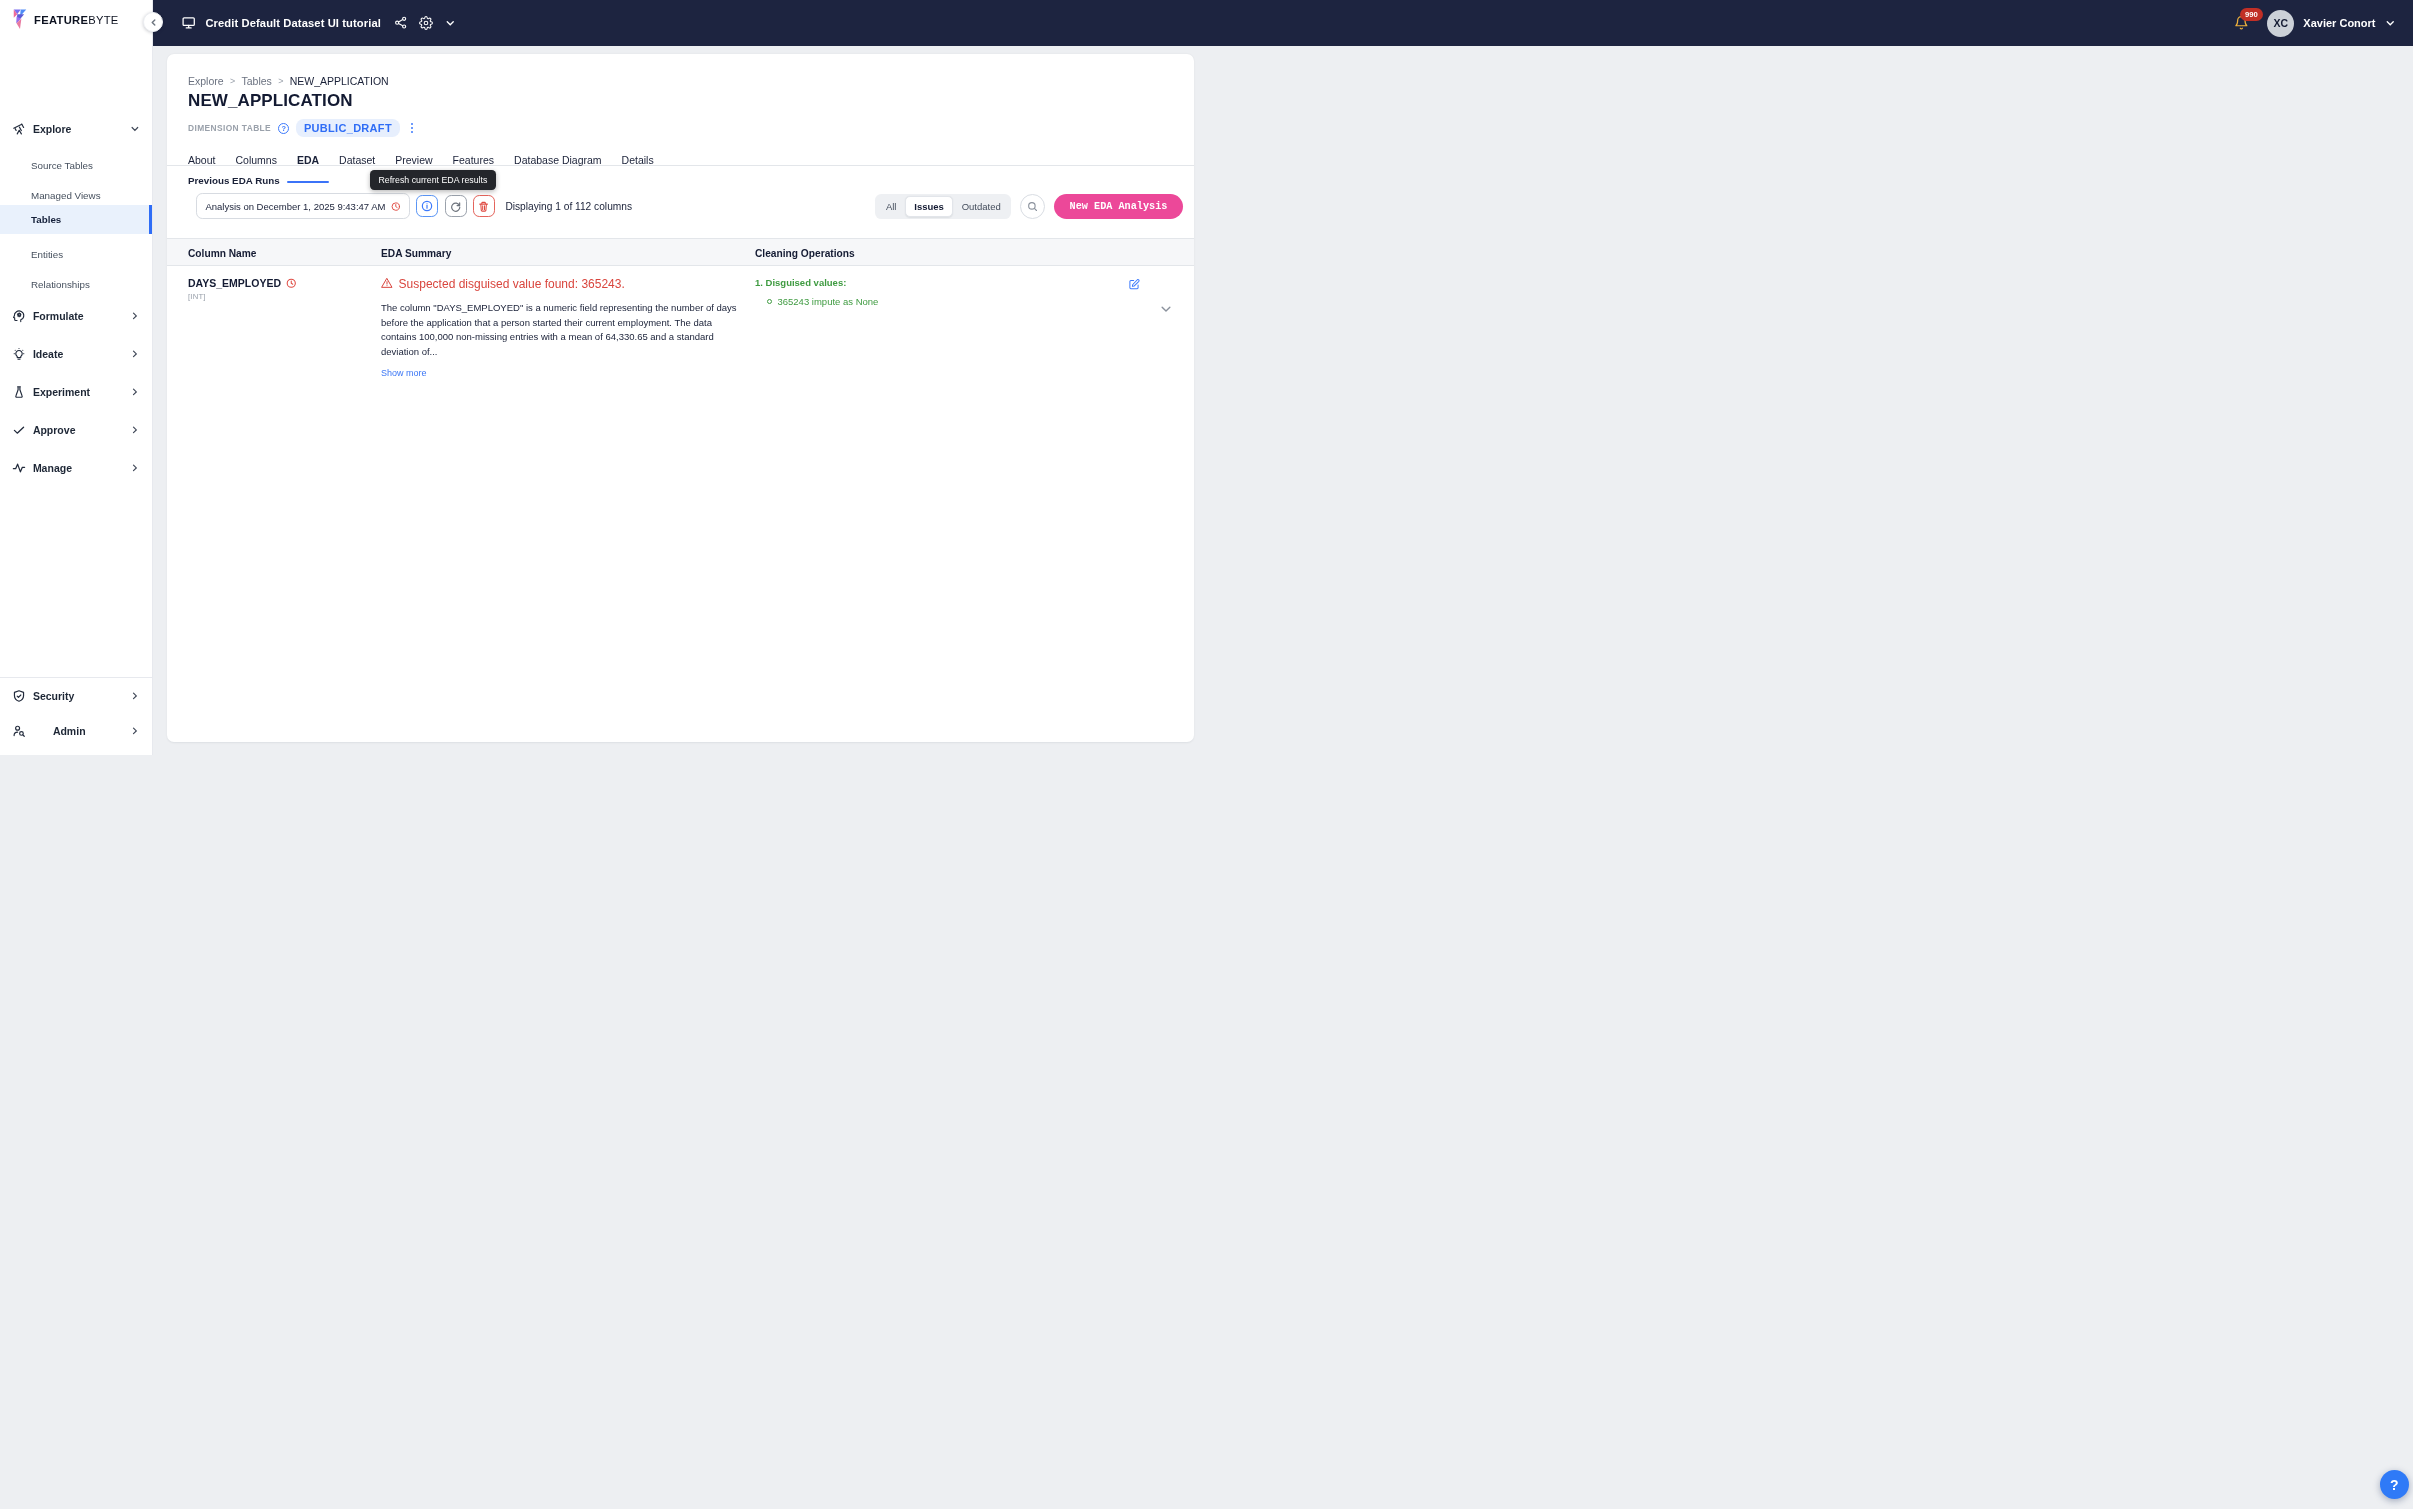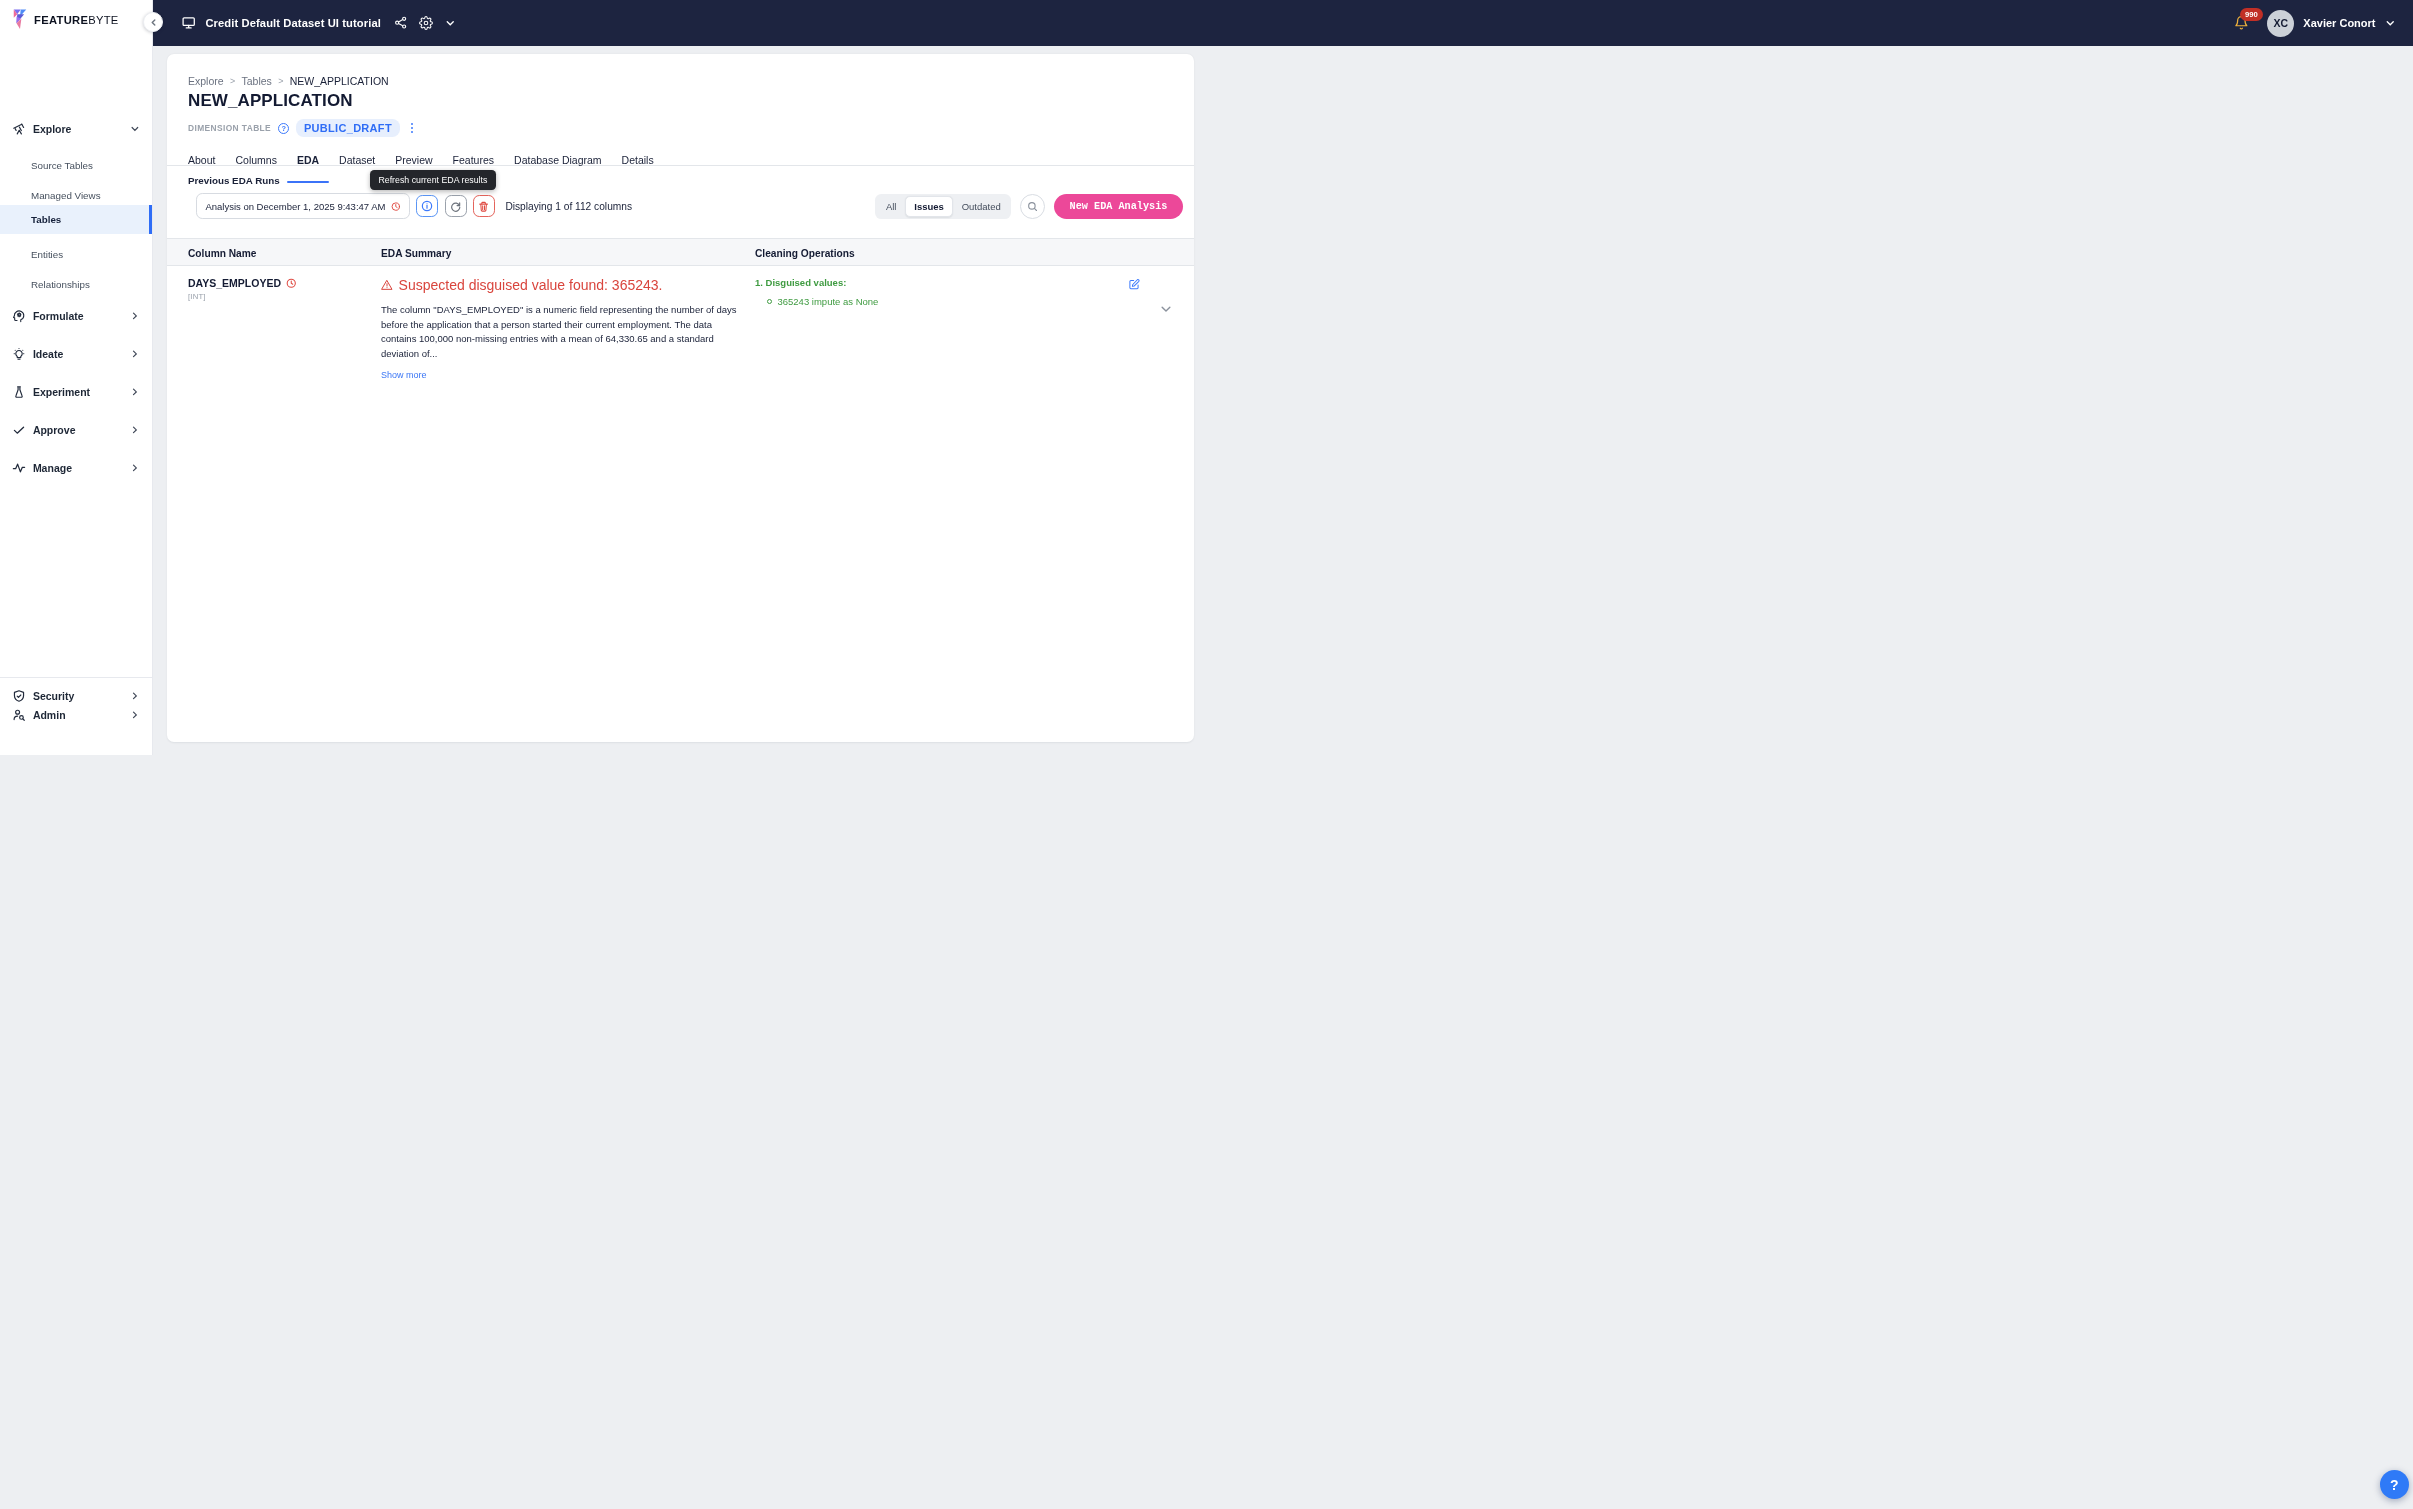--- a/index.html
+++ b/index.html
@@ -94,21 +94,21 @@
   .thead { position:absolute; left:0; right:0; top:184px; height:28px; background:#f6f7f9;
     border-top:0.7px solid #e3e6ea; border-bottom:0.7px solid #e3e6ea; }
   .th { position:absolute; top:0; height:28px; display:flex; align-items:center; font-size:10.2px; font-weight:700; color:#141b33; }
   .th1 { left:21px; } .th2 { left:214px; } .th3 { left:588px; }
 
   .trow { position:absolute; left:0; right:0; top:212px; height:126px; }
   .cell1 { position:absolute; left:21px; top:10.5px; }
   .col-name { display:flex; align-items:center; gap:4.9px; font-size:10.5px; font-weight:700; color:#141b33; }
   .col-dtype { margin-top:2.8px; font-size:7.7px; color:#9aa1ab; letter-spacing:0.2px; }
   .cell2 { position:absolute; left:214px; top:10.5px; width:356px; }
-  .warn-line { display:flex; align-items:center; gap:5.6px; color:#d9453d; font-size:14px; }
+  .warn-line { display:flex; gap:5.6px; color:#d9453d; font-size:12px; }
   .summary { margin-top:9.8px; font-size:9.5px; line-height:1.56; color:#1a2138; }
   .show-more { margin-top:7.7px; font-size:9px; color:#3b76f5; cursor:pointer; display:inline-block; }
   .cell3 { position:absolute; left:588px; top:10.5px; color:#3f9b41; }
   .clean-title { font-size:9.5px; font-weight:600; }
   .clean-item { margin-top:8px; margin-left:12px; font-size:9.5px; display:flex; align-items:center; gap:5.6px; }
   .hollow-dot { width:4.9px; height:4.9px; border:1px solid #3f9b41; border-radius:50%; display:inline-block; }
   .row-edit { position:absolute; left:961px; top:12px; color:#3d7afc; cursor:pointer; }
   .row-chevron { position:absolute; left:992px; top:36px; color:#8a919c; cursor:pointer; }
 
   .help-fab { position:absolute; right:4.2px; bottom:9.8px; width:29px; height:29px; border-radius:50%;
@@ -235,21 +235,21 @@
           <path d="M7.4 10.2 l1.8 1.8 3.4-3.4"></path>
       </svg>
     </span>
     <span class="nv-label">Security</span>
     <span class="nv-chev">
       <svg width="9.8" height="9.8" viewBox="0 0 14 14" fill="none" stroke="#3e4656" stroke-width="1.7" stroke-linecap="round">
           <path d="M5 3 l4 4-4 4"></path>
         </svg>
     </span>
   </div>
-  <div class="nav-row" style="top:704px;">
+  <div class="nav-row" style="top:720px;gap:20px;">
     <span class="nv-icon">
       <svg width="14" height="14" viewBox="0 0 20 20" fill="none" stroke="#222b3c" stroke-width="1.7" stroke-linecap="round" stroke-linejoin="round">
         <circle cx="8" cy="6" r="2.8"></circle>
           <path d="M3 16.5 c0-3 2.2-4.8 5-4.8"></path>
         <circle cx="13.5" cy="13.5" r="2.6"></circle>
           <path d="M15.5 15.5 l2 2"></path>
       </svg>
     </span>
     <span class="nv-label">Admin</span>
     <span class="nv-chev">

